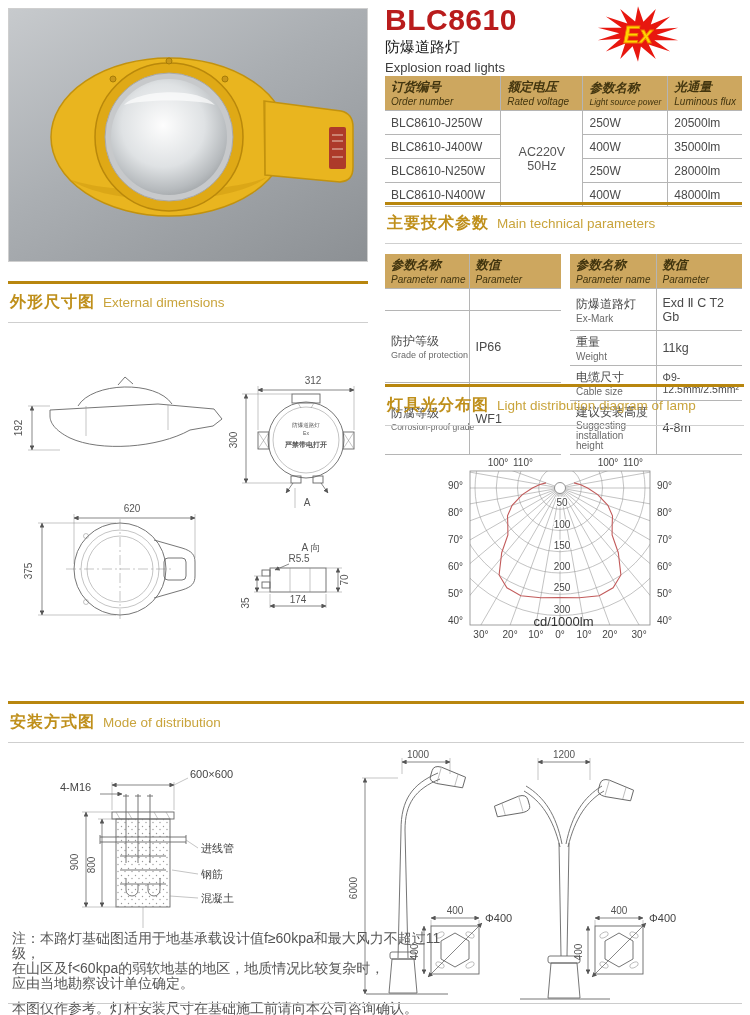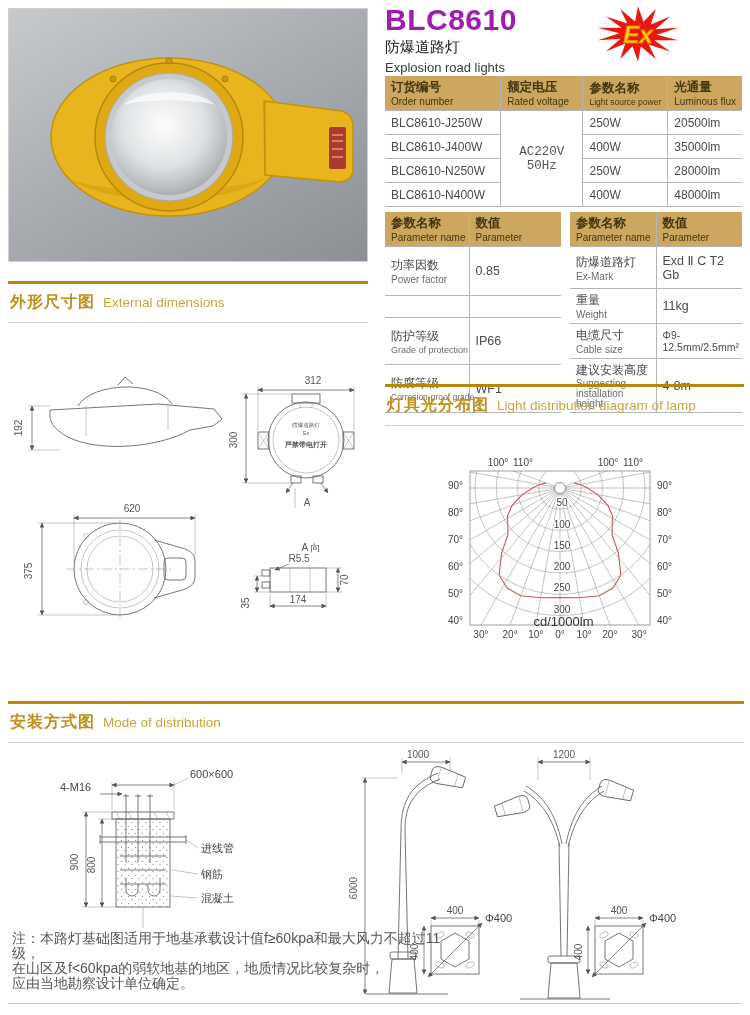--- a/index.html
+++ b/index.html
@@ -5,37 +5,37 @@
   html,body{margin:0;padding:0;background:#fff;}
   body{width:750px;height:1015px;position:relative;font-family:"Liberation Sans",sans-serif;color:#444;overflow:hidden;}
   .abs{position:absolute;}
 
   
   .photo{left:8px;top:8px;width:358px;height:252px;border:1px solid #cfcfcf;
          background:linear-gradient(150deg,#c7cacd 0%,#aaaeb2 45%,#8c9094 100%);}
 
   
   .brand{left:385px;top:4px;width:357px;height:72px;}
-  .title{font-size:30px;font-weight:bold;color:#a21caf;letter-spacing:.5px;line-height:32px;}
+  .title{font-size:30px;font-weight:bold;color:#b91c1c;letter-spacing:.5px;line-height:32px;}
   .sub-cn{font-size:15px;color:#222;margin-top:2px;}
   .sub-en{font-size:13px;color:#3c3c3c;margin-top:3px;}
   .exstar{position:absolute;right:60px;top:0;width:88px;height:60px;}
 
   
   table{border-collapse:collapse;font-size:12px;color:#4a4a4a;}
   th,td{border:1px solid #b5b5b5;padding:3px 6px;text-align:left;vertical-align:middle;}
-  th{background:#cda75f;color:#42350f;font-weight:normal;}
+  th{background:#cda75f;color:#42350f;font-weight:normal;font-style:italic;}
   tr th:first-child,tr td:first-child{border-left:none;}
   tr th:last-child,tr td:last-child{border-right:none;}
   thead th{border-top:none;}
   .th-cn{display:block;font-weight:bold;font-size:12.5px;}
   .th-en{display:block;font-size:10px;transform-origin:left;white-space:nowrap;}
   .otable{left:385px;top:76px;width:357px;}
   .otable td{height:17px;}
-  .v-cell{text-align:center;font-size:12.5px;color:#555;font-family:Liberation Mono, monospace;}
+  .v-cell{text-align:center;font-size:12.5px;color:#555;}
 
   .tech{left:385px;top:202px;width:357px;}
   .tech-tables{display:flex;justify-content:space-between;margin-top:10px;}
   .ttable{width:176px;table-layout:fixed;}
   .ttable td{font-size:12.5px;}
   .nm-cn{display:block;font-size:12px;color:#4a4a4a;}
   .nm-en{display:block;font-size:10px;color:#6a6a6a;white-space:nowrap;}
   .val2{display:block;font-size:10.5px;}
 
   
@@ -149,46 +149,42 @@
       </tr>
     <tr>
         <td>BLC8610-N400W</td>
         <td>400W</td>
         <td>48000lm</td>
       </tr>
   </tbody>
 </table>
 
 <div class="abs tech">
+  <div class="gold-head">
+    <span class="head-cn">主要技术参数</span><span class="head-en">Main technical parameters</span>
+  </div>
   <div class="tech-tables">
     <table class="ttable">
       <colgroup>
           <col style="width:84px">
           <col style="width:92px">
         </colgroup>
       <thead>
           <tr>
         <th>
               <span class="th-cn">参数名称</span>
               <span class="th-en">Parameter name</span>
             </th>
         <th>
               <span class="th-cn">数值</span>
               <span class="th-en">Parameter</span>
             </th>
       </tr>
         </thead>
       <tbody>
-        <tr>
-            <td>
-              <span class="nm-cn">功率因数</span>
-              <span class="nm-en">Power factor</span>
-            </td>
-            <td>0.85</td>
-          </tr>
         <tr style="height:22px">
             <td></td>
             <td></td>
           </tr>
         <tr>
             <td>
               <span class="nm-cn">防护等级</span>
               <span class="nm-en" style="font-size:9px">Grade of protection</span>
             </td>
             <td>IP66</td>
@@ -581,15 +577,16 @@
     <polygon class="ln" points="24,27 38,35 38,53 24,61 10,53 10,35"></polygon>
     <line class="dimln" x1="-3" y1="71" x2="51" y2="17" marker-start="url(#m3)" marker-end="url(#m3)"></line>
     <text class="lbl" x="54" y="16">Φ400</text>
   </g>
 </svg>
 
 <div class="abs notes">
   <div>注：本路灯基础图适用于地基承载设计值f≥60kpa和最大风力不超过11级，</div>
   <div>在山区及f&lt;60kpa的弱软地基的地区，地质情况比较复杂时，</div>
   <div>应由当地勘察设计单位确定。</div>
+  <div class="gap">本图仅作参考。灯杆安装尺寸在基础施工前请向本公司咨询确认。</div>
 </div>
 
 <div class="abs bottom-rule"></div>
 
 </body></html>

